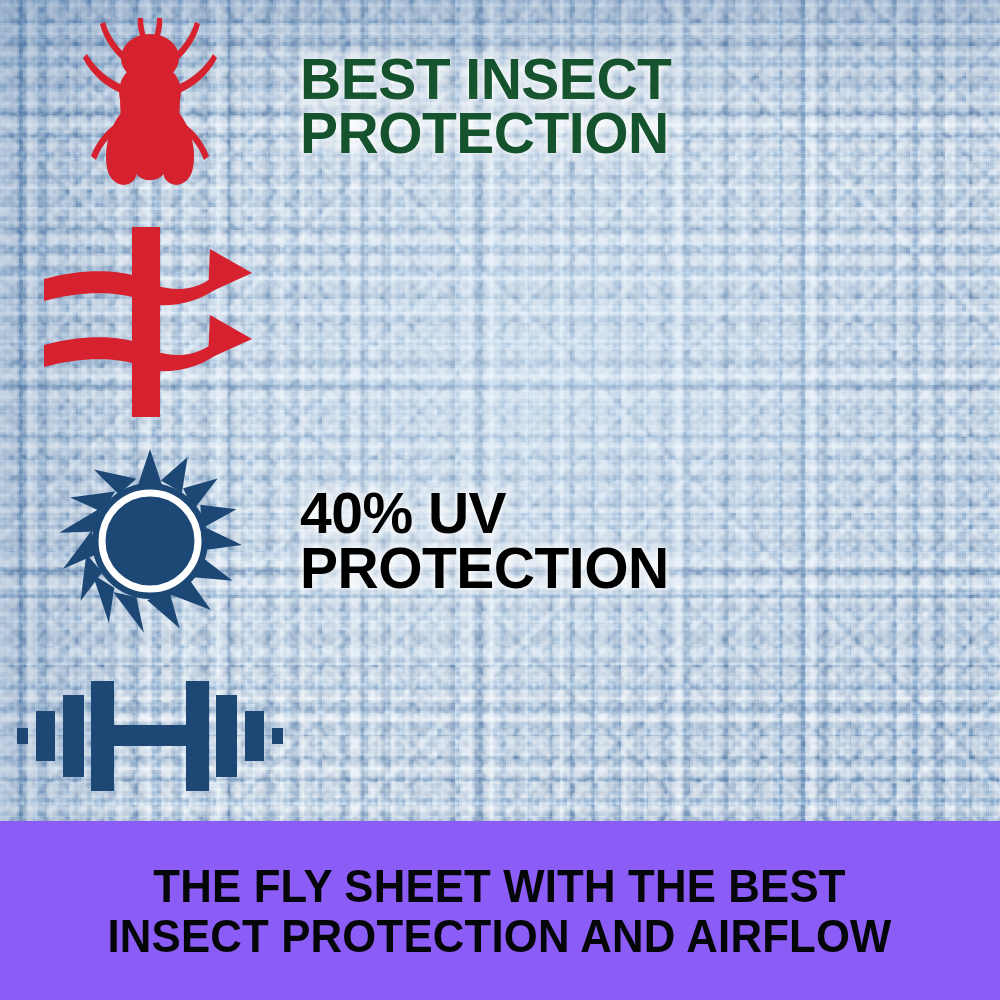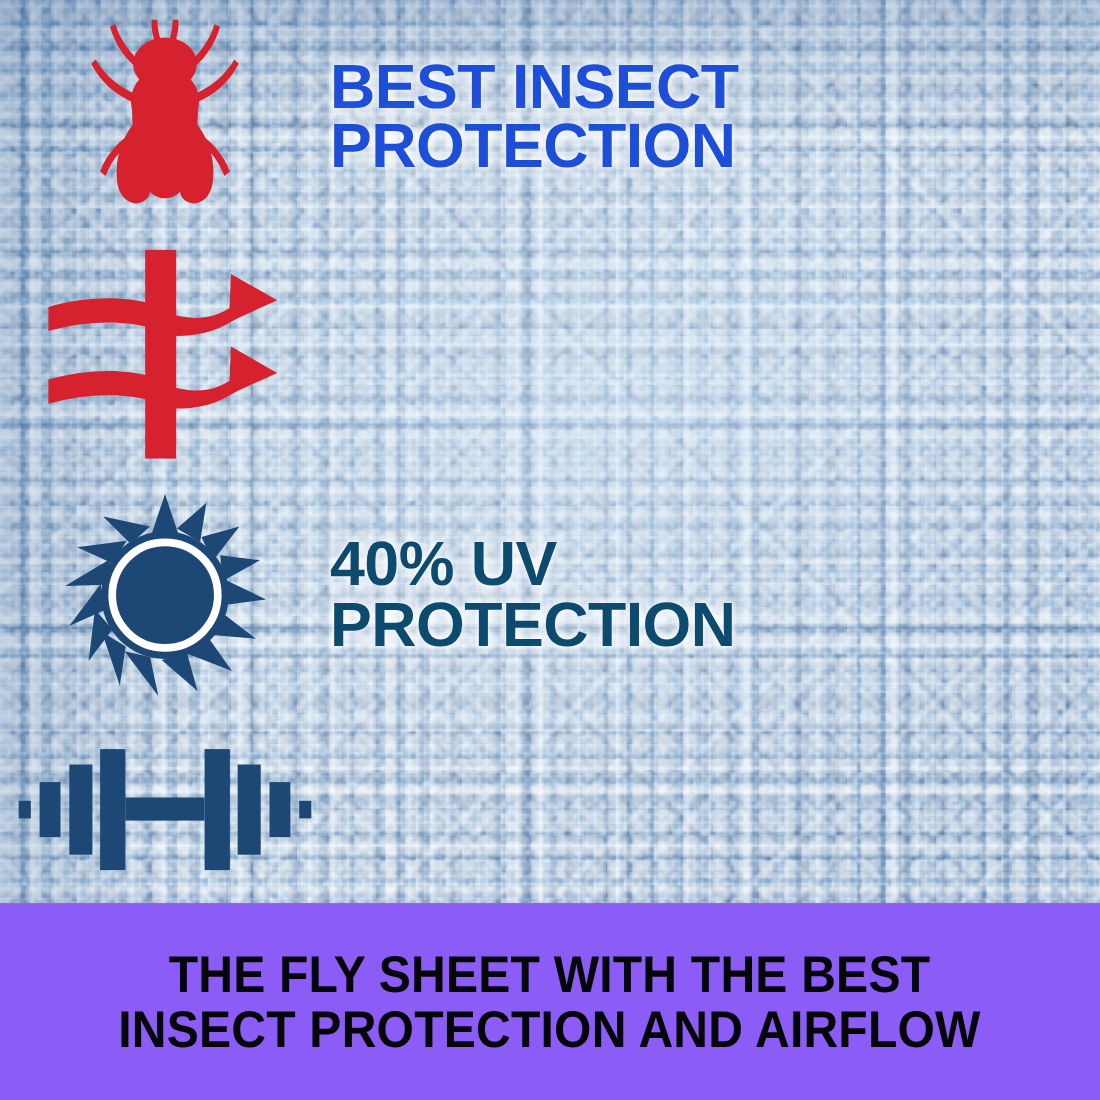--- a/index.html
+++ b/index.html
@@ -96,29 +96,29 @@
     letter-spacing: -0.5px;
     white-space: pre-line;
   }
 
   .row-1 { top: 6px;   height: 200px; }
   .row-2 { top: 222px; height: 200px; }
   .row-3 { top: 438px; height: 205px; }
   .row-4 { top: 650px; height: 170px; }
 
   .text-red {
-    color: #1d4ed8;
+    color: #14532d;
     font-size: 58px;
     text-shadow:
        0 0 7px rgba(255,255,255,0.95),
        0 0 14px rgba(255,255,255,0.85),
        0 0 22px rgba(255,255,255,0.6);
   }
   .text-navy {
-    color: #0c4a6e;
+    color: #000000;
     font-size: 58px;
     text-shadow:
        0 0 7px rgba(255,255,255,0.95),
        0 0 14px rgba(255,255,255,0.85),
        0 0 22px rgba(255,255,255,0.6);
   }
 
   .row-1 .feature-text { font-size: 57px; }
   .row-2 .feature-text { font-size: 57px; }
   .row-3 .feature-text { font-size: 57px; }

